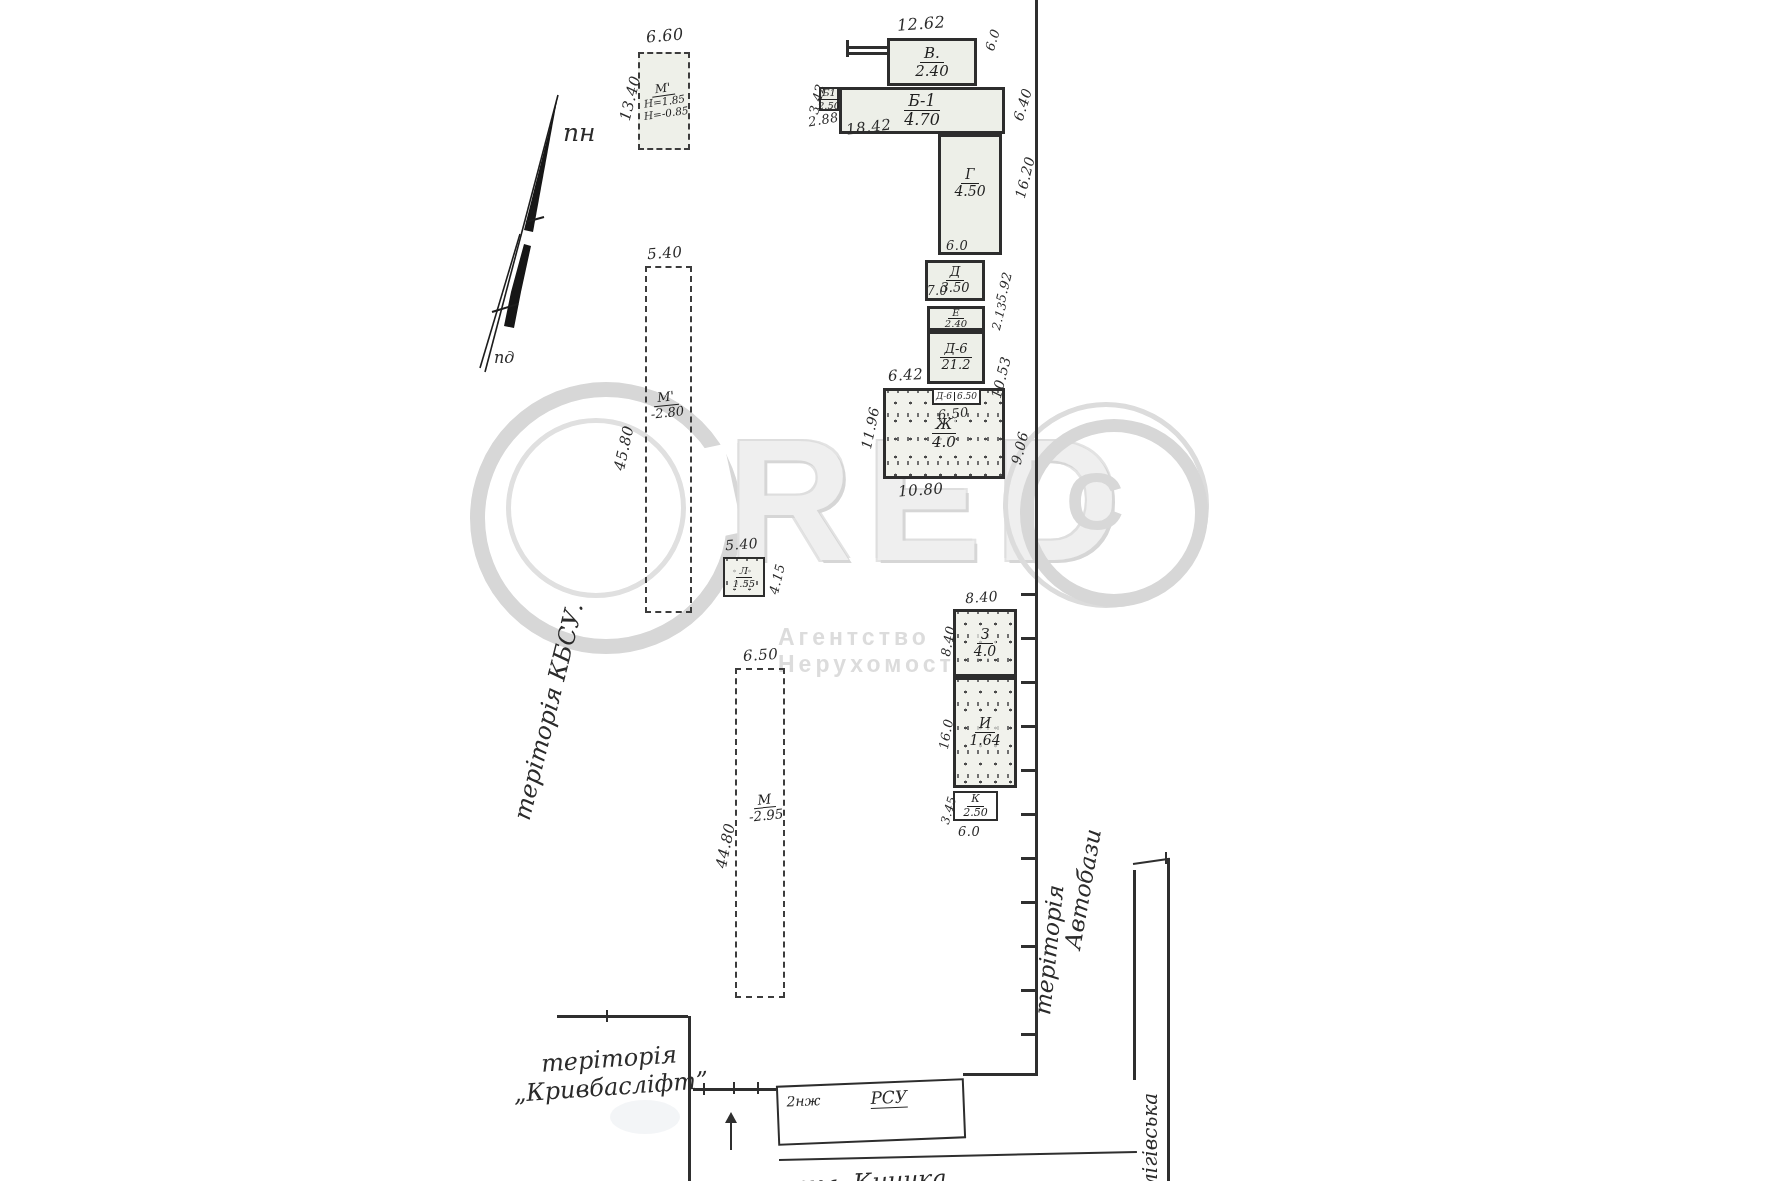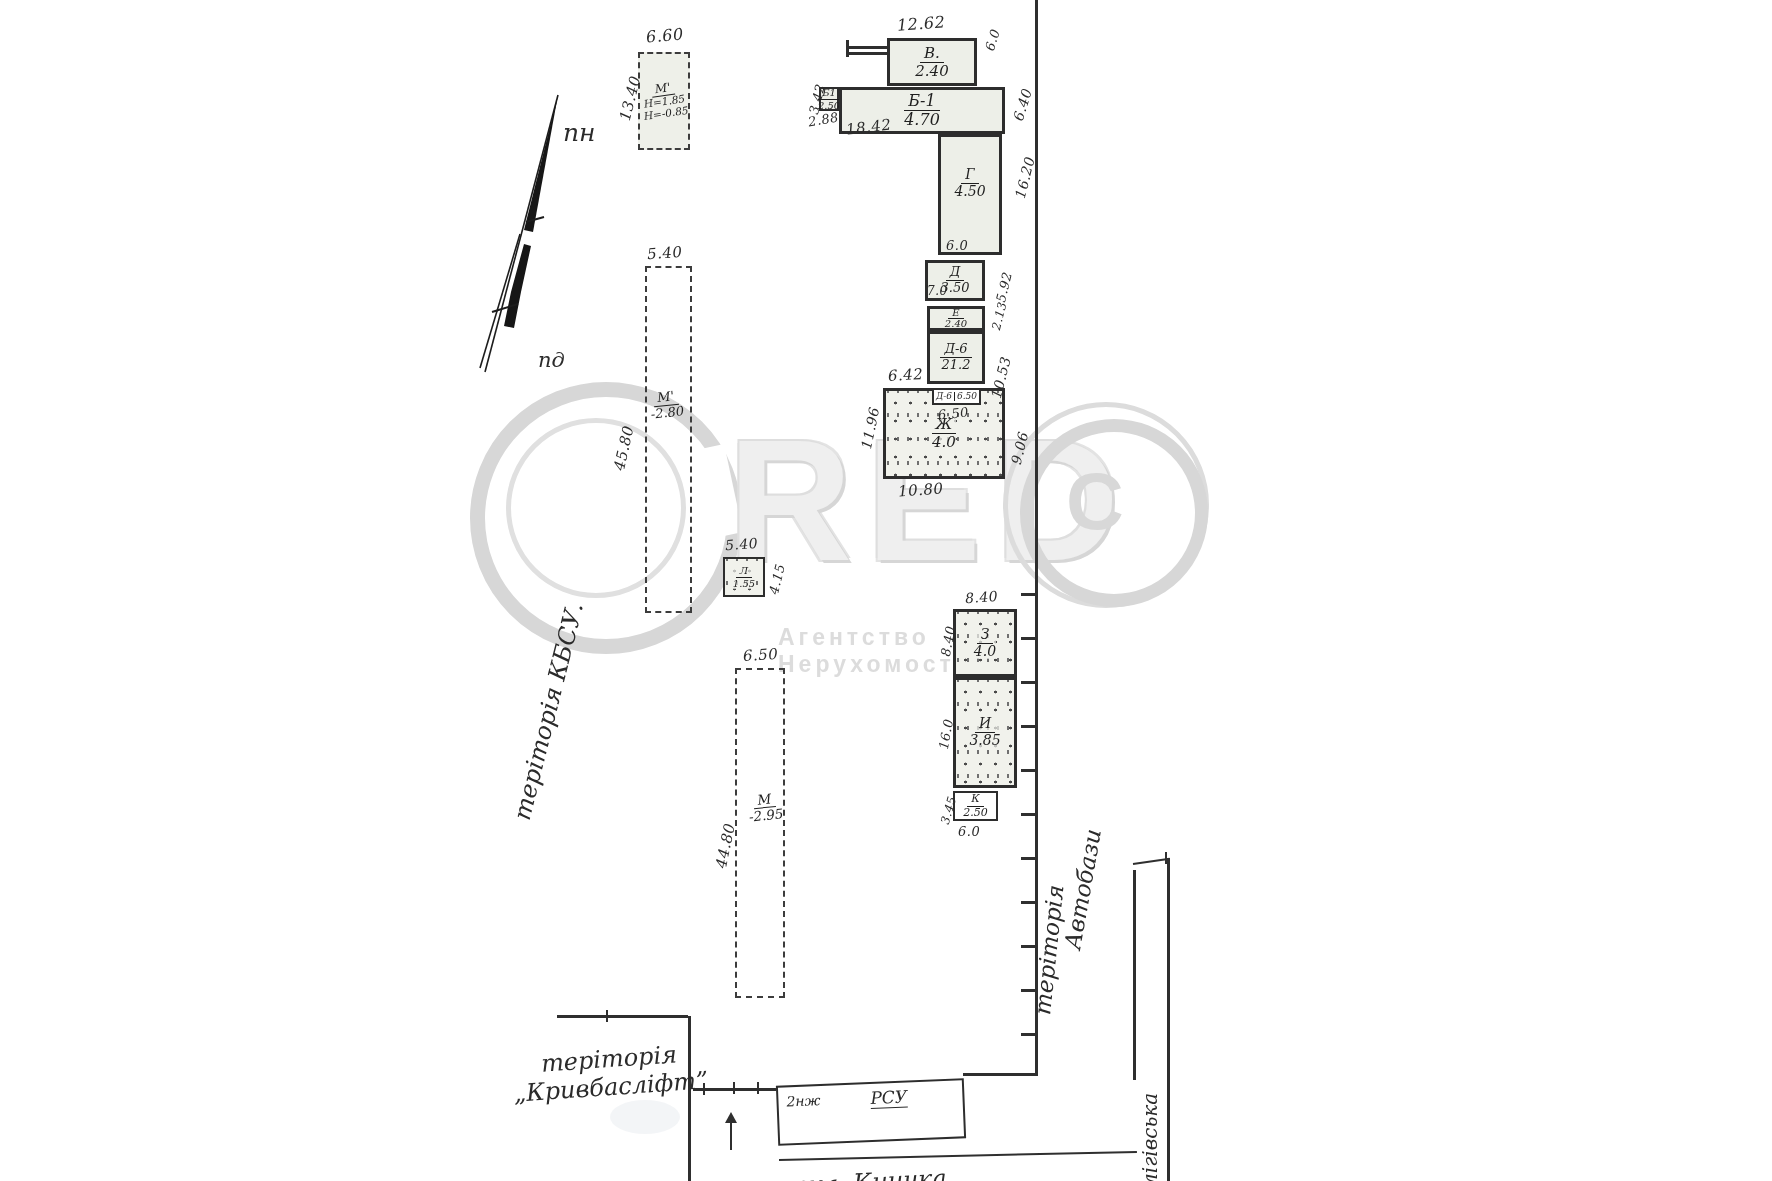--- a/index.html
+++ b/index.html
@@ -53,21 +53,21 @@
 
   <svg class="ink" style="left:440px;top:72px;" width="140" height="310" viewBox="0 0 140 310">
     <line x1="118" y1="23" x2="45" y2="300" stroke="#1d1d1d" stroke-width="1.6"></line>
     <line x1="80" y1="162" x2="40" y2="296" stroke="#1d1d1d" stroke-width="1.6"></line>
     <polygon points="118,23 84,158 93,160" fill="#161616"></polygon>
     <polygon points="84,172 71,220 64,254 74,256 81,220 91,174" fill="#161616"></polygon>
     <line x1="86" y1="150" x2="104" y2="145" stroke="#1d1d1d" stroke-width="2"></line>
     <line x1="52" y1="240" x2="78" y2="232" stroke="#1d1d1d" stroke-width="2"></line>
   </svg>
   <div class="hand" style="left:563px;top:118px;font-size:25px;">пн</div>
-  <div class="hand" style="left:494px;top:348px;font-size:21px;margin-left:44px;">пд</div>
+  <div class="hand" style="left:494px;top:348px;font-size:16px;">пд</div>
 
   <div class="blk dashed fillsoft" style="left:638px;top:52px;width:52px;height:98px;">
     <div class="frac" style="font-size:12px;transform:rotate(-8deg);">
       <span class="nm">М'</span>
       <span style="font-size:10.5px;">Н=1.85</span>
       <span style="font-size:10.5px;">Н=-0.85</span>
     </div>
   </div>
   <span class="dim" style="left:646px;top:26px;font-size:16px;transform:rotate(-5deg);">6.60</span>
   <span class="dim" style="left:616px;top:118px;transform:rotate(-76deg);transform-origin:left top;">13.40</span>
@@ -186,21 +186,21 @@
       <span class="nm">З</span>
       <span>4.0</span>
     </div>
   </div>
   <span class="dim" style="left:965px;top:589px;font-size:14px;transform:rotate(-4deg);">8.40</span>
   <span class="dim" style="left:938px;top:655px;font-size:13px;transform:rotate(-80deg);transform-origin:left top;">8.40</span>
 
   <div class="blk dots" style="left:953px;top:677px;width:64px;height:111px;">
     <div class="frac" style="font-size:14px;background:rgba(241,242,236,.7);">
       <span class="nm">И</span>
-      <span>3.85</span>
+      <span>1.64</span>
     </div>
   </div>
   <span class="dim" style="left:936px;top:748px;font-size:13px;transform:rotate(-80deg);transform-origin:left top;">16.0</span>
 
   <div class="blk" style="left:953px;top:791px;width:45px;height:30px;border-width:2.5px;background:#fff;">
     <div class="frac" style="font-size:11px;">
       <span class="nm">К</span>
       <span>2.50</span>
     </div>
   </div>

